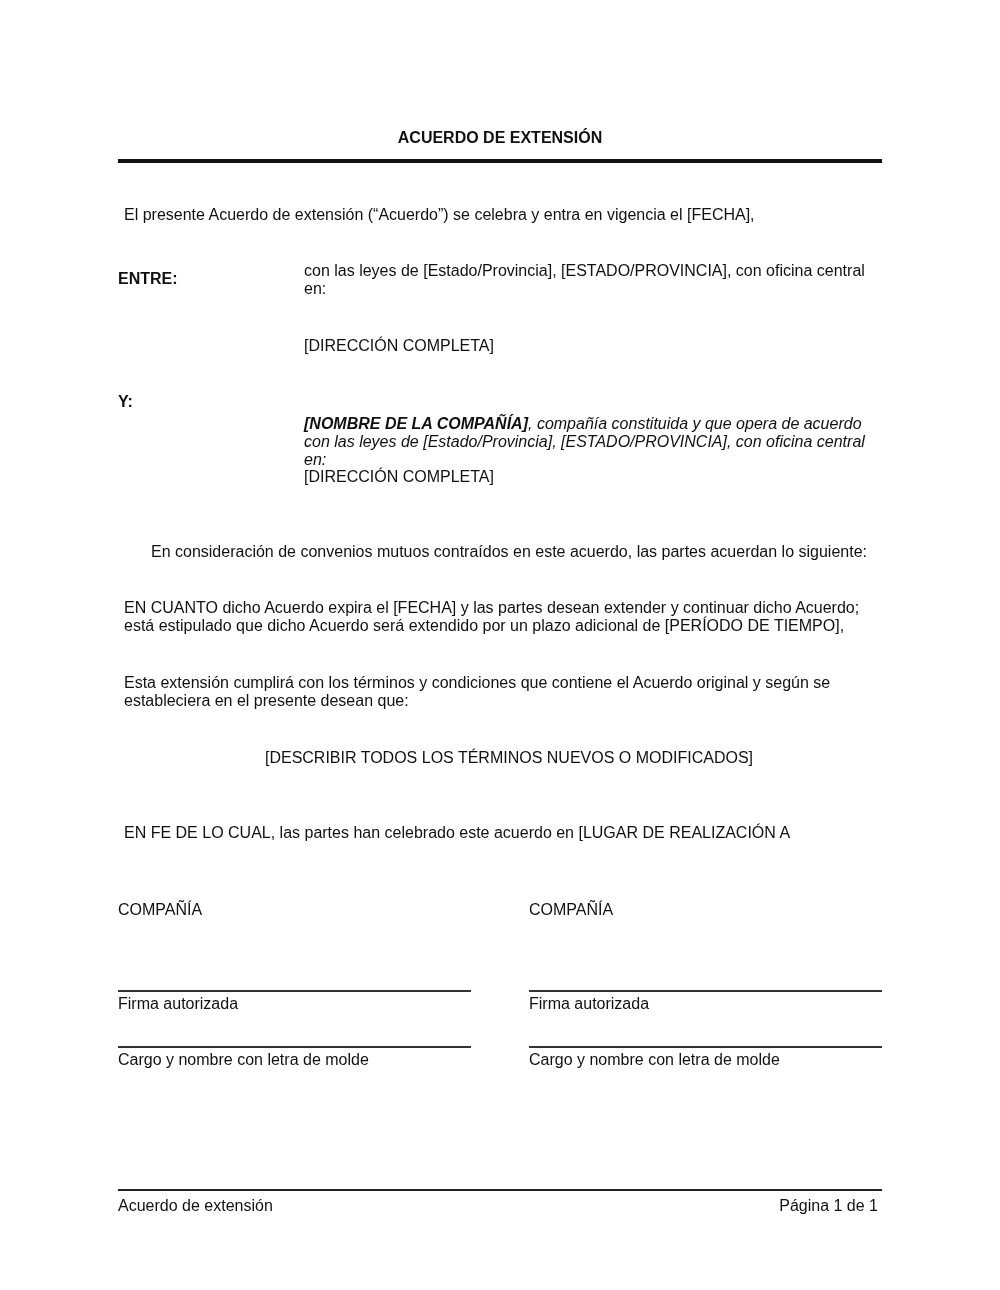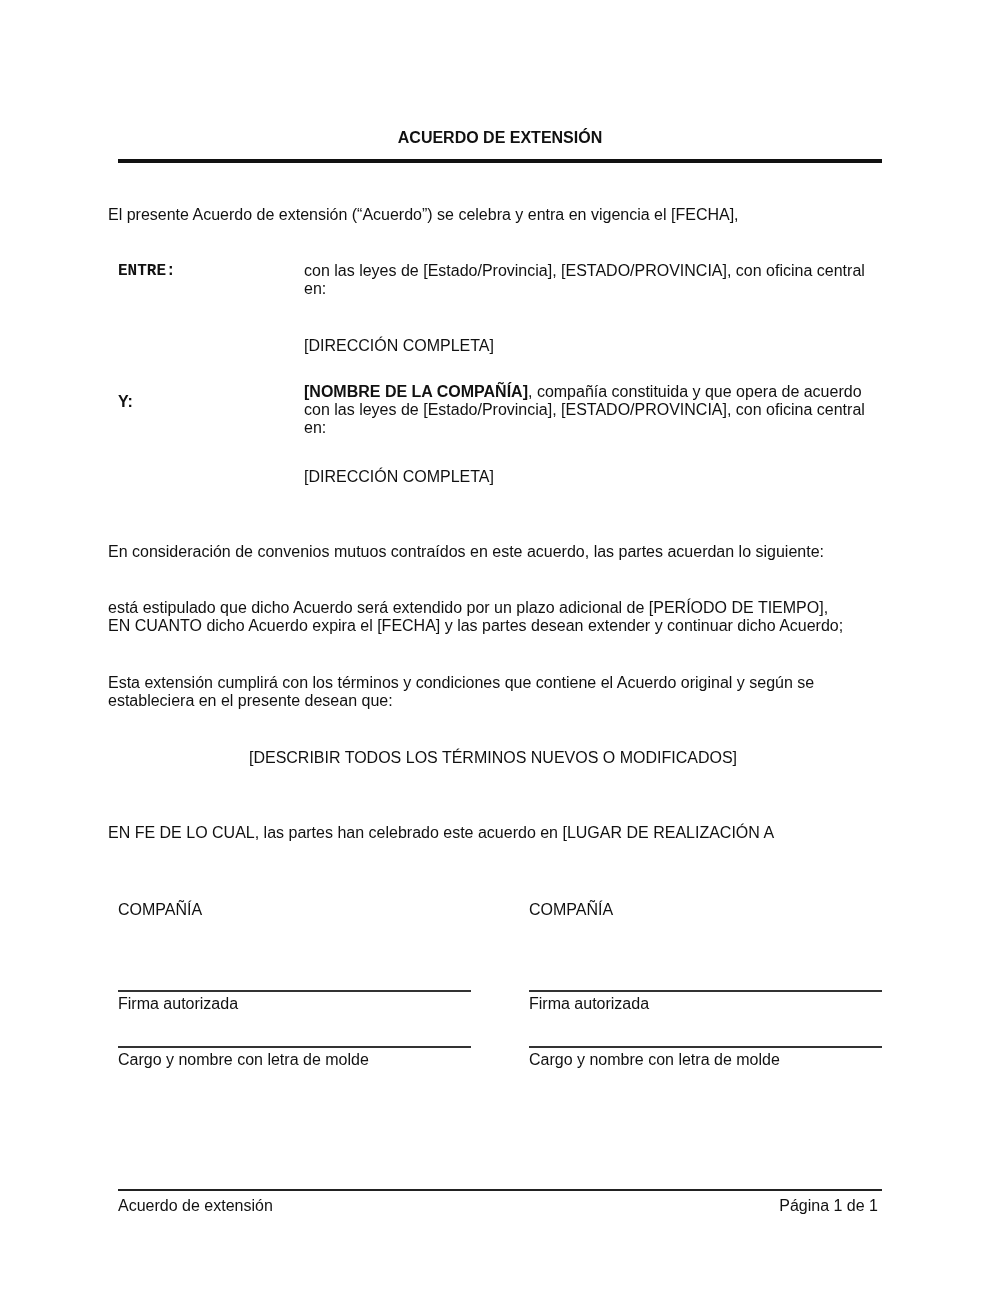--- a/index.html
+++ b/index.html
@@ -7,52 +7,52 @@
     width: 1000px; height: 1290px; position: relative; overflow: hidden;
     font-family: "Liberation Sans", sans-serif; color: #111111; font-size: 16px;
   }
   .abs { position: absolute; }
   .line { line-height: 18px; white-space: nowrap; }
   .title { left: 118px; width: 764px; top: 129px; text-align: center; font-weight: bold; font-size: 16px; }
   .title-rule { left: 118px; top: 159px; width: 764px; height: 4px; background: #111; }
   .label { font-weight: bold; }
   .party-text { left: 304px; width: 580px; line-height: 18.5px; text-align: justify; }
   .party-text b { font-weight: bold; }
-  .para { left: 108px; width: 770px; line-height: 18.5px; }
+  .para { left: 124px; width: 770px; line-height: 18.5px; }
   .sig-rule { height: 2px; background: #333; width: 353px; }
   .footer-rule { left: 118px; top: 1189px; width: 764px; height: 2px; background: #222; }
 </style>
 </head>
 <body>
 
 <div class="abs line title">ACUERDO DE EXTENSIÓN</div>
 <div class="abs title-rule"></div>
 
 <div class="abs line para" style="top:206px;">El presente Acuerdo de extensión (“Acuerdo”) se celebra y entra en vigencia el [FECHA],</div>
 
-<div class="abs line label" style="left:118px; top:262px;font-family:Liberation Mono, monospace;">ENTRE:</div>
+<div class="abs line label" style="left:118px; top:270px;">ENTRE:</div>
 <div class="abs party-text" style="top:262px;">
   <div class="line">con las leyes de [Estado/Provincia], [ESTADO/PROVINCIA], con oficina central</div>
   <div class="line">en:</div>
 </div>
 <div class="abs line" style="left:304px; top:337px;">[DIRECCIÓN COMPLETA]</div>
 
 <div class="abs line label" style="left:118px; top:393px;">Y:</div>
-<div class="abs party-text" style="top:383px;">
+<div class="abs party-text" style="top:415px;font-style:italic;">
   <div class="line"><b>[NOMBRE DE LA COMPAÑÍA]</b><span>, compañía constituida y que opera de acuerdo</span></div>
   <div class="line">con las leyes de [Estado/Provincia], [ESTADO/PROVINCIA], con oficina central</div>
   <div class="line">en:</div>
 </div>
 <div class="abs line" style="left:304px; top:468px;">[DIRECCIÓN COMPLETA]</div>
 
-<div class="abs line para" style="top:543px;">En consideración de convenios mutuos contraídos en este acuerdo, las partes acuerdan lo siguiente:</div>
+<div class="abs line para" style="top:543px;text-align:center;">En consideración de convenios mutuos contraídos en este acuerdo, las partes acuerdan lo siguiente:</div>
 
 <div class="abs para" style="top:599px;">
+  <div class="line">EN CUANTO dicho Acuerdo expira el  [FECHA] y las partes desean extender y continuar dicho Acuerdo;</div>
   <div class="line">está estipulado que dicho Acuerdo será extendido por un plazo adicional de [PERÍODO DE TIEMPO],</div>
-  <div class="line">EN CUANTO dicho Acuerdo expira el  [FECHA] y las partes desean extender y continuar dicho Acuerdo;</div>
 </div>
 
 <div class="abs para" style="top:674px;">
   <div class="line">Esta extensión cumplirá con los términos y condiciones que contiene el Acuerdo original y según se</div>
   <div class="line">estableciera en el presente desean que:</div>
 </div>
 
 <div class="abs line para" style="top:749px;text-align:center;">[DESCRIBIR TODOS LOS TÉRMINOS NUEVOS O MODIFICADOS]</div>
 
 <div class="abs para" style="top:824px;">

